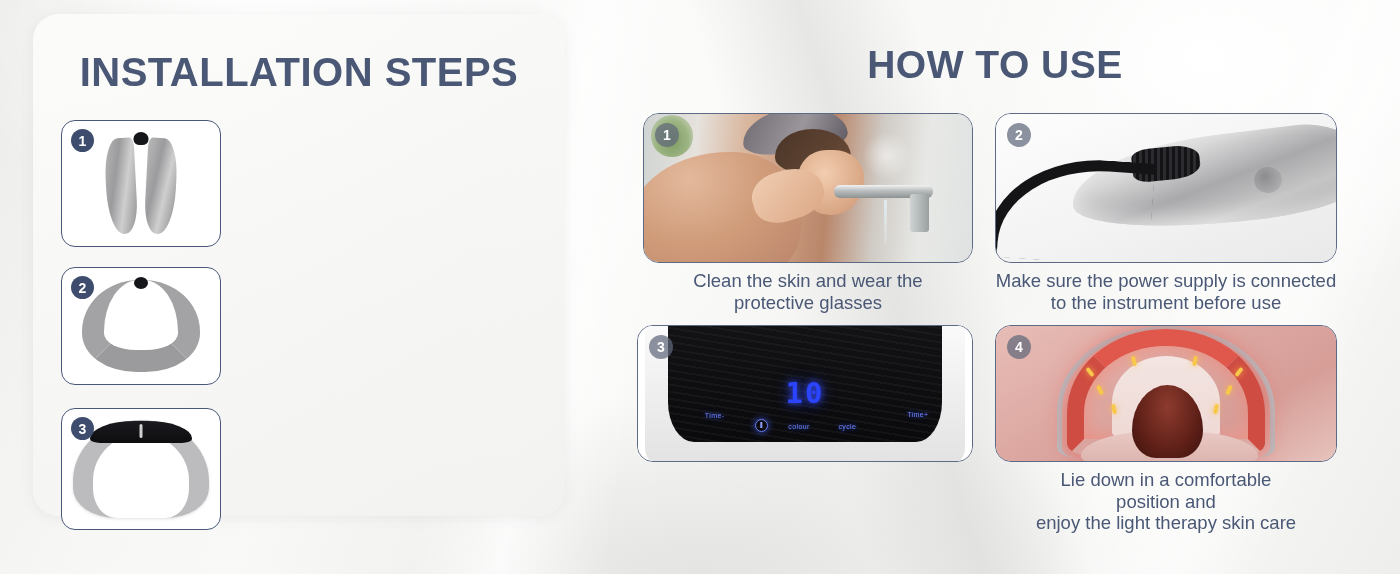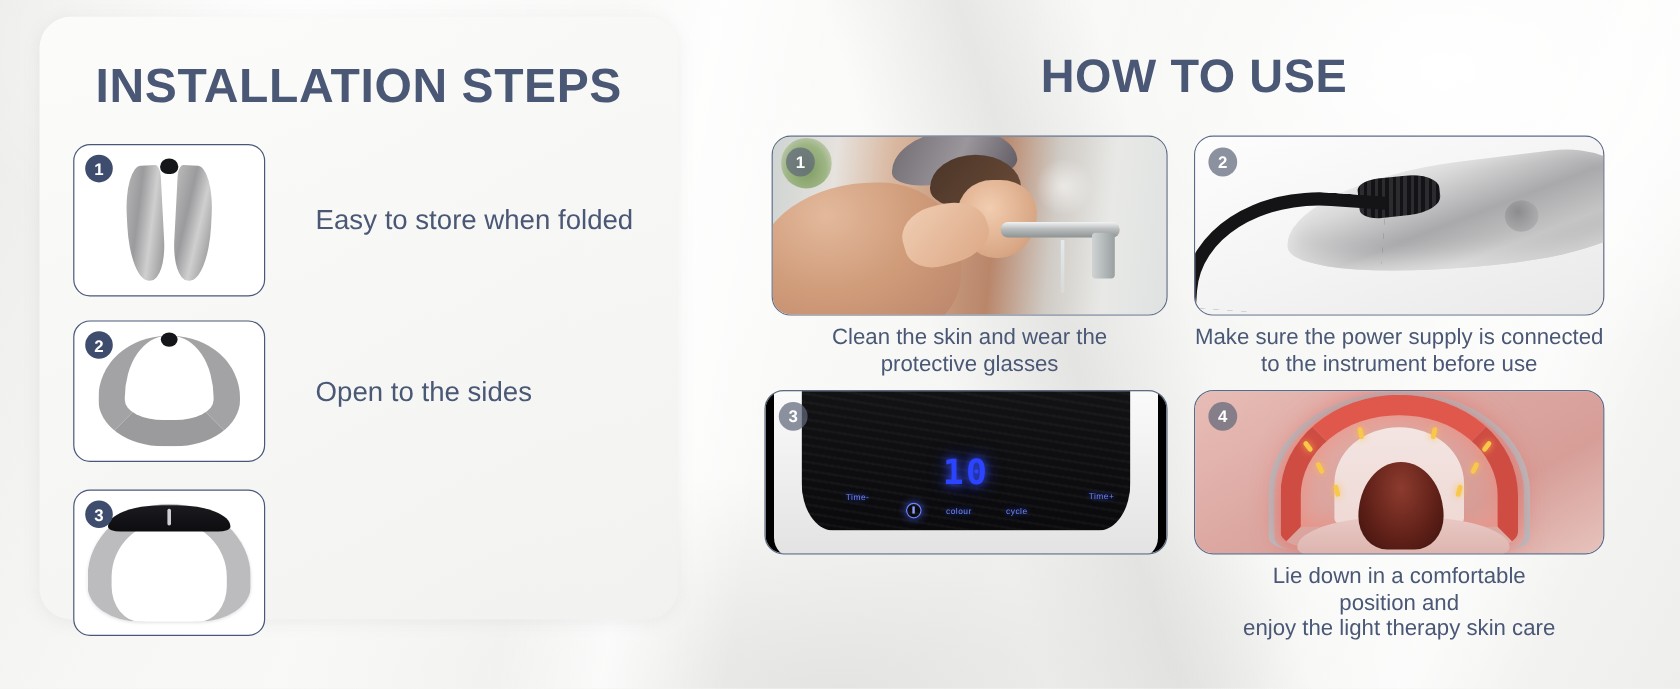--- a/index.html
+++ b/index.html
@@ -260,21 +260,21 @@
   }
   .photo-plug .cable {
     position: absolute; left: -2%; top: 30%; width: 48%; height: 70%;
     border-left: 11px solid #141416;
     border-top: 11px solid #141416;
     border-radius: 72% 0 0 0 / 86% 0 0 0;
     transform: rotate(4deg);
   }
 
   
-  .photo-ctrl { position: absolute; inset: 0; background: #000000; }
+  .photo-ctrl { position: absolute; inset: 0; background: #ffffff; }
   .photo-ctrl .case {
     position: absolute; left: 2%; top: -12%; width: 96%; height: 116%;
     background: linear-gradient(#fdfdfd,#e2e2e3);
     border-radius: 18px;
   }
   .photo-ctrl .screen {
     position: absolute; left: 9%; top: -6%; width: 82%; height: 92%;
     background:
       repeating-linear-gradient(9deg, rgba(255,255,255,.035) 0 2px, rgba(0,0,0,0) 2px 7px),
       linear-gradient(#131315,#0a0a0c);
@@ -365,32 +365,30 @@
 
   <div class="step-row r1">
     <div class="step-thumb">
       <span class="badge">1</span>
       <div class="dev dev-folded">
         <span class="knob"></span>
         <span class="lobe l"></span>
         <span class="lobe r"></span>
       </div>
     </div>
-    <div class="step-label">Easy to store when folded</div>
   </div>
 
   <div class="step-row r2">
     <div class="step-thumb">
       <span class="badge">2</span>
       <div class="dev dev-u">
         <span class="knob2"></span>
         <span class="band"></span>
       </div>
     </div>
-    <div class="step-label">Open to the sides</div>
   </div>
 
   <div class="step-row r3">
     <div class="step-thumb">
       <span class="badge">3</span>
       <div class="dev dev-arch">
         <span class="shell"></span>
         <span class="visor"></span>
       </div>
     </div>

